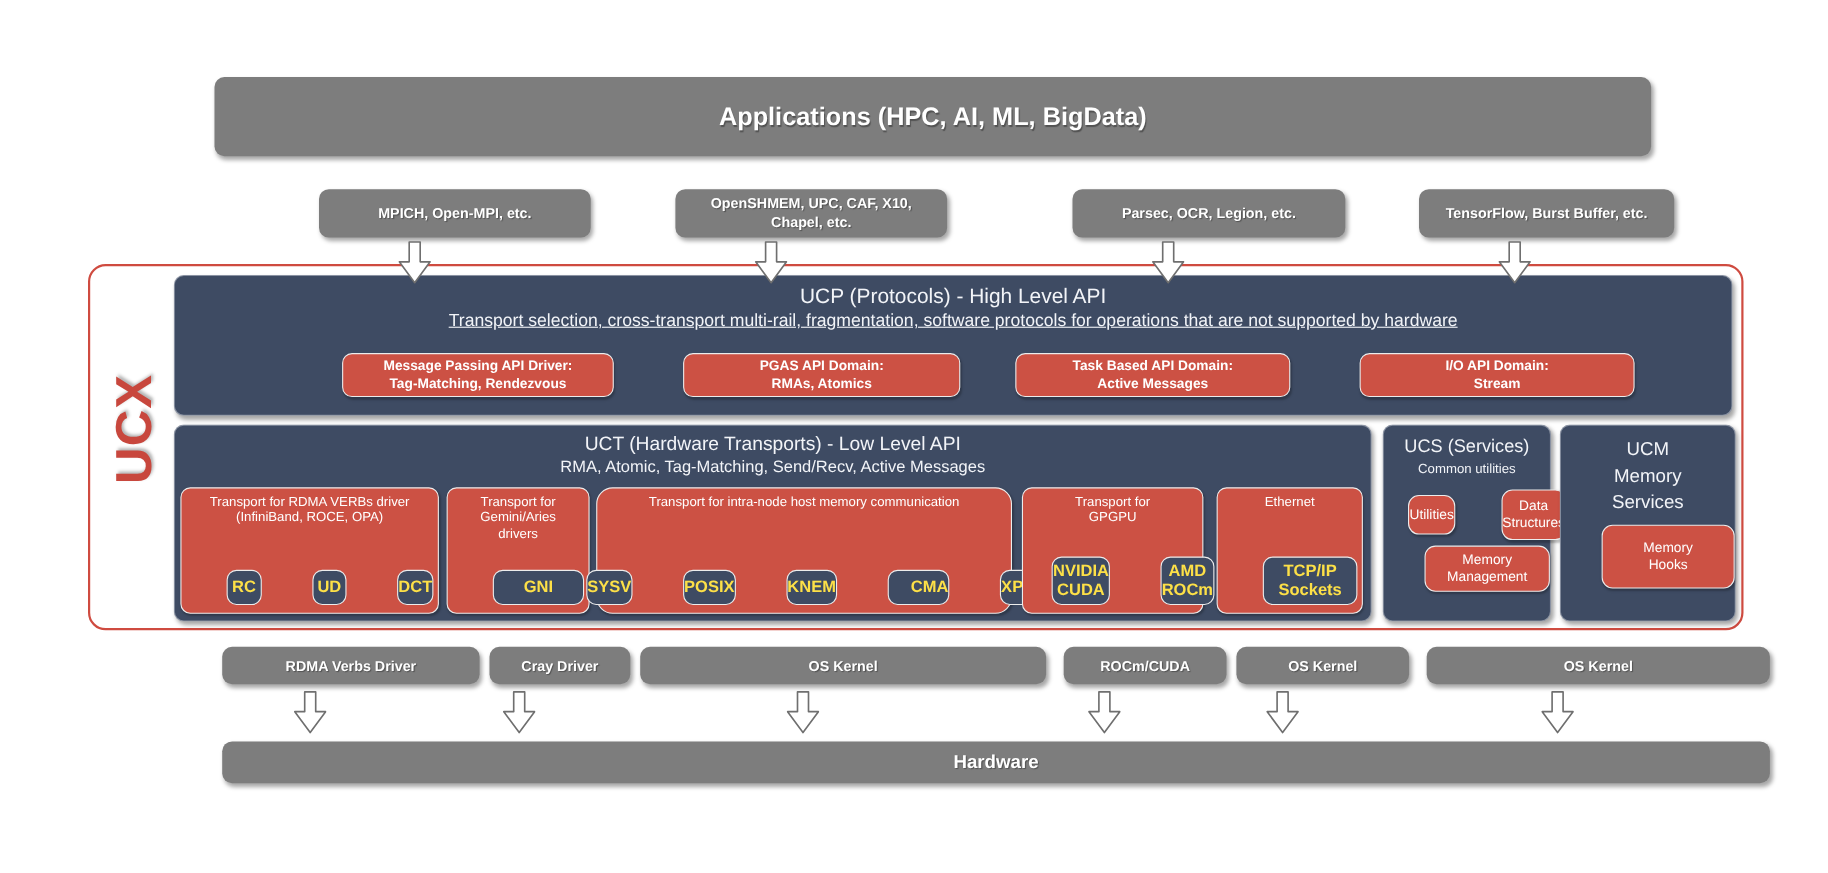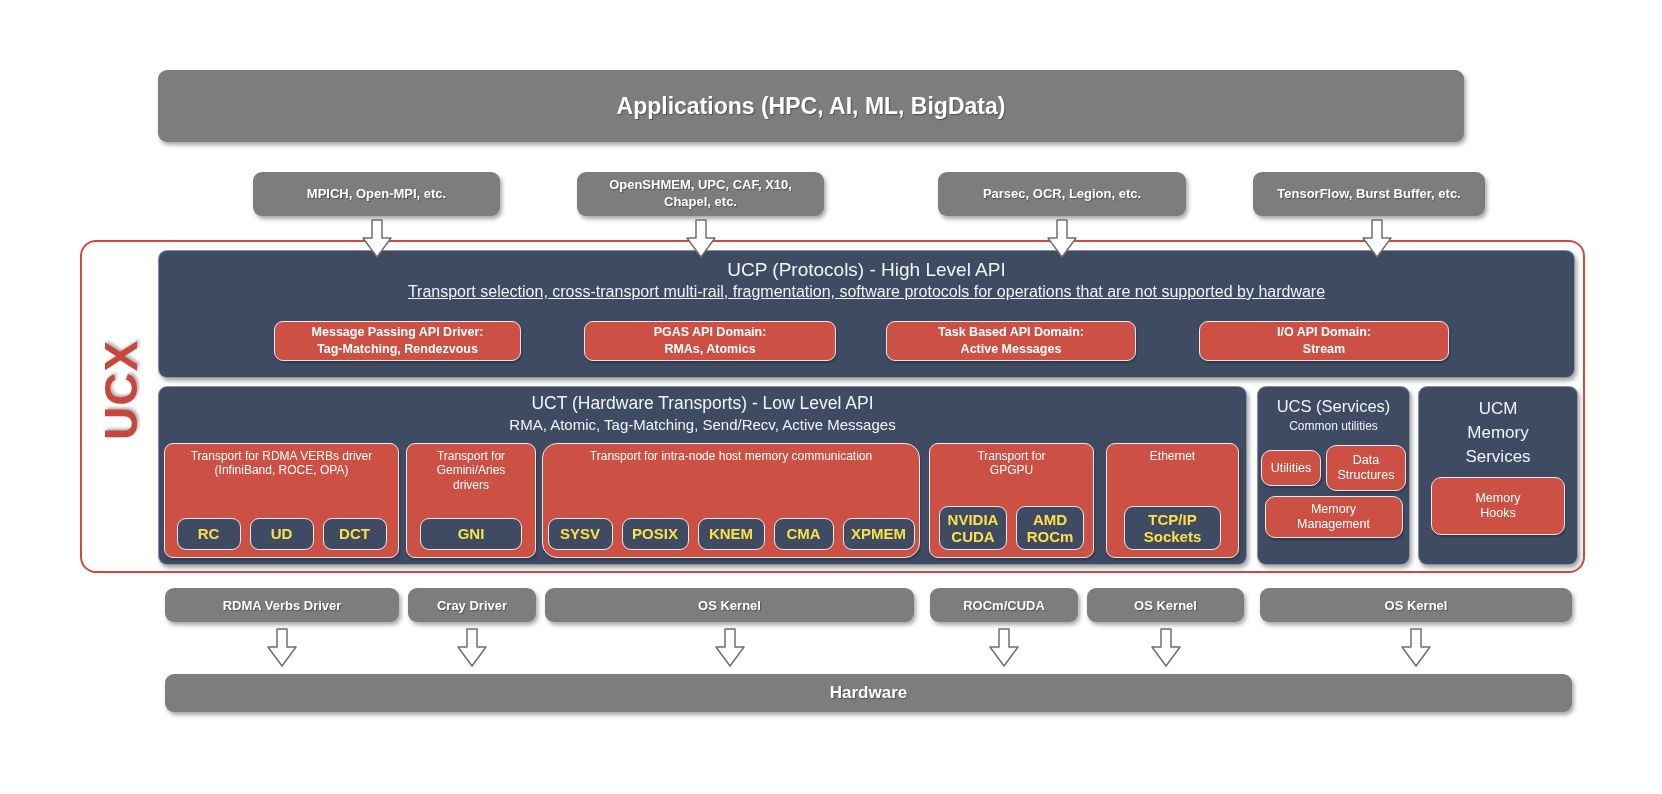--- a/index.html
+++ b/index.html
@@ -1,21 +1,21 @@
 <!DOCTYPE html>
 <html><head>
 <meta charset="utf-8">
 <style>
   html,body{margin:0;padding:0;background:#ffffff;}
   .canvas{
     position:relative;width:1662px;height:794px;background:#ffffff;overflow:hidden;
     font-family:"Liberation Sans","DejaVu Sans",sans-serif;
   }
   .abs{position:absolute;box-sizing:border-box;}
-  .center{display:flex;align-items:center;justify-content:center;text-align:center;}
+  .center{display:flex;align-items:center;justify-content:center;text-align:center;margin-left:37px;}
   .gray{background:#7d7d7d;color:#ffffff;border-radius:9px;
         box-shadow:2px 3px 4px rgba(0,0,0,0.35);}
   .gray .txt{text-shadow:1px 1px 1px rgba(0,0,0,0.35);}
   .navy{background:#3e4b63;color:#f2f4f8;border-radius:9px;
         border:1px solid rgba(200,205,215,0.55);
         box-shadow:2px 3px 4px rgba(0,0,0,0.35);}
   .red{background:#cc5144;color:#ffffff;border:1.5px solid #ececec;border-radius:9px;
        box-shadow:1px 2px 2px rgba(0,0,0,0.25);}
   .chip{background:#3e4b63;color:#fde047;border:1.5px solid #ececec;border-radius:9px;
         font-weight:bold;font-size:15px;line-height:1.15;white-space:pre-line;}
@@ -129,21 +129,21 @@
         <div class="chip center" style="width:100px;height:30px;">GNI</div>
       </div>
     </div>
 
     <div class="abs red transport" style="left:383px;width:378px;border-radius:15px;">
       <div class="t-label">Transport for intra-node host memory communication</div>
       <div class="chips">
         <div class="chip center" style="width:63px;height:30px;">SYSV</div>
         <div class="chip center" style="width:65px;height:30px;">POSIX</div>
         <div class="chip center" style="width:65px;height:30px;">KNEM</div>
-        <div class="chip center" style="width:58px;height:30px;">CMA</div>
+        <div class="chip center" style="width:58px;height:30px;padding-left:20px;">CMA</div>
         <div class="chip center" style="width:70px;height:30px;">XPMEM</div>
       </div>
     </div>
 
     <div class="abs red transport" style="left:770px;width:165px;">
       <div class="t-label">Transport for
 GPGPU</div>
       <div class="chips">
         <div class="chip center" style="width:66px;height:42px;">NVIDIA
 CUDA</div>

